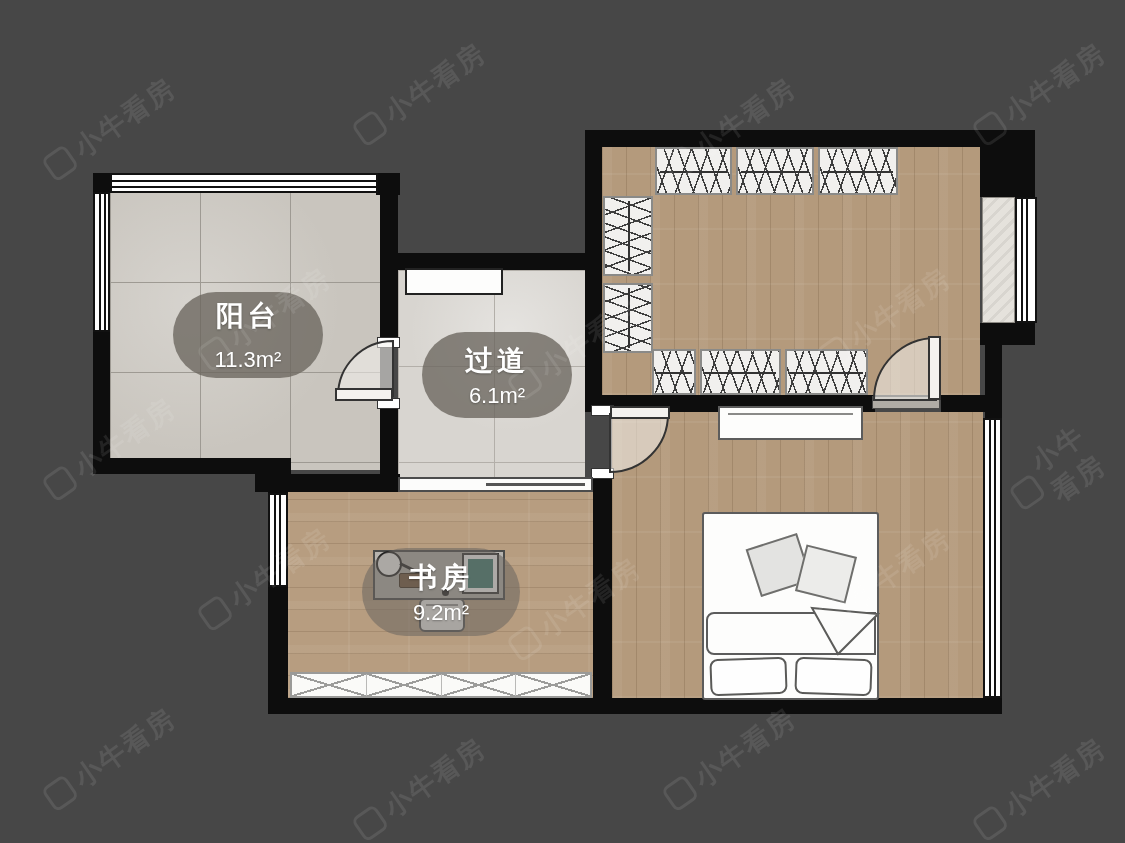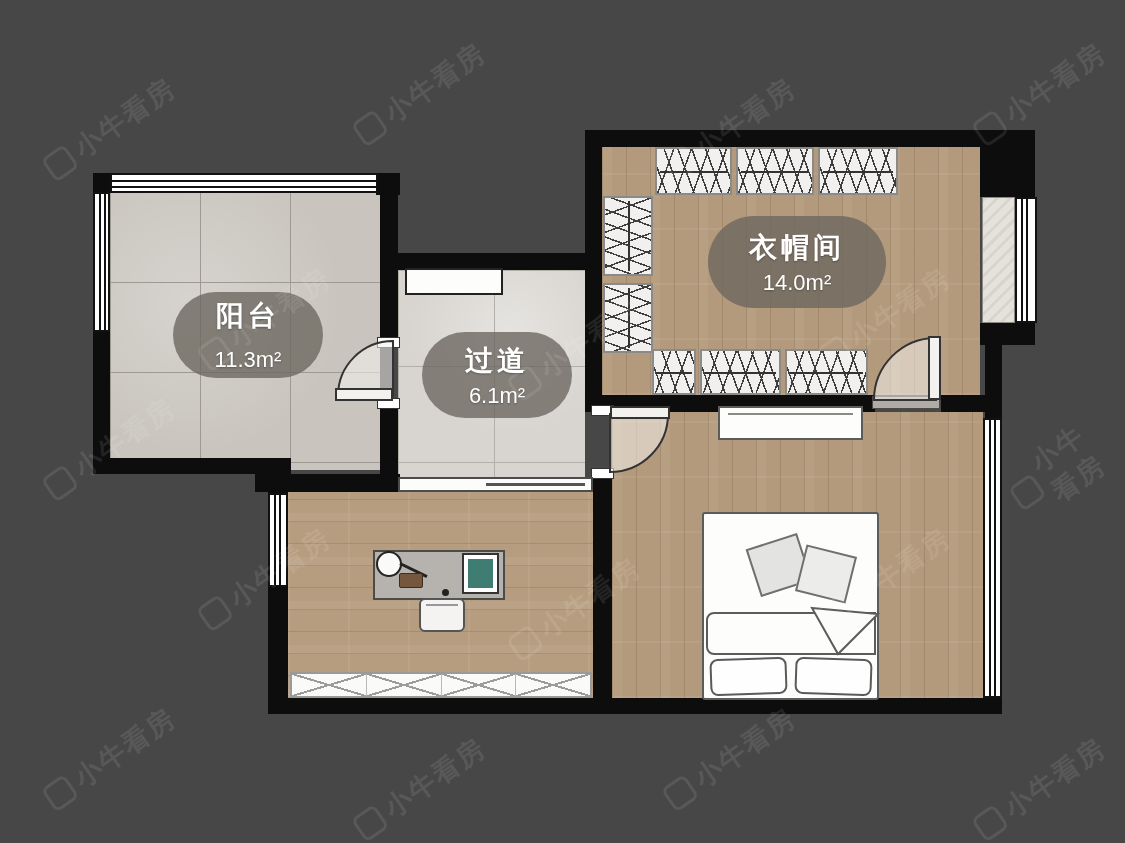--- a/index.html
+++ b/index.html
@@ -181,23 +181,23 @@
   </div>
 
   <div class="pill" style="left:173px;top:292px;width:150px;height:86px;gap:9px;">
     <div class="rn">阳台</div>
     <div class="ra">11.3m²</div>
   </div>
   <div class="pill" style="left:422px;top:332px;width:150px;height:86px;">
     <div class="rn">过道</div>
     <div class="ra">6.1m²</div>
   </div>
-  <div class="pill" style="left:708px;top:216px;width:178px;height:92px;">
-    <div class="rn">衣帽间</div>
-    <div class="ra">14.0m²</div>
+  <div class="pill" style="left:362px;top:548px;width:158px;height:88px;background:rgba(106,101,94,.55);">
+    <div class="rn">书房</div>
+    <div class="ra">9.2m²</div>
   </div>
 
   <div class="wm" style="left:35px;top:110px;">
       <span class="wm-logo"></span>
       <span>小牛看房</span>
     </div>
   <div class="wm" style="left:345px;top:75px;">
       <span class="wm-logo"></span>
       <span>小牛看房</span>
     </div>

